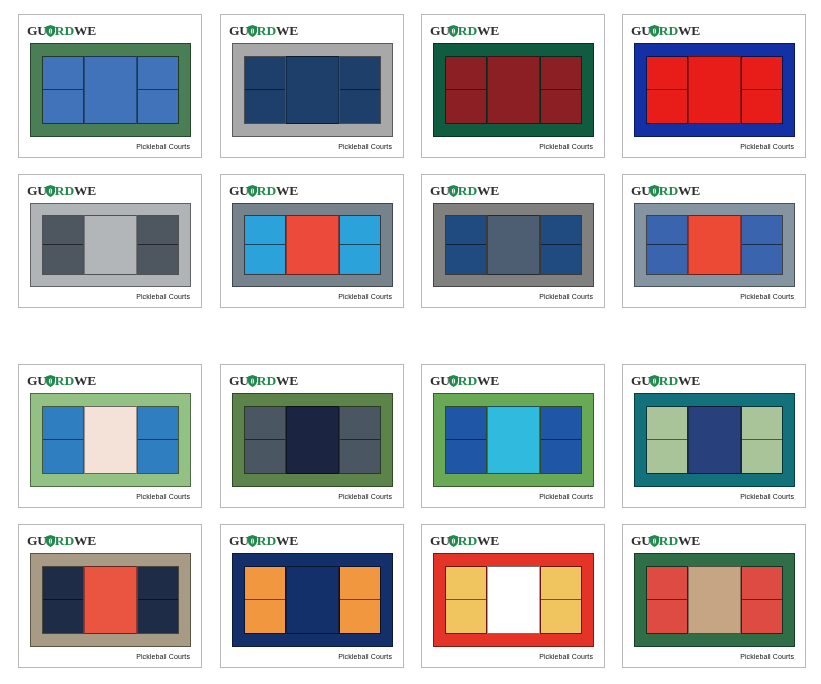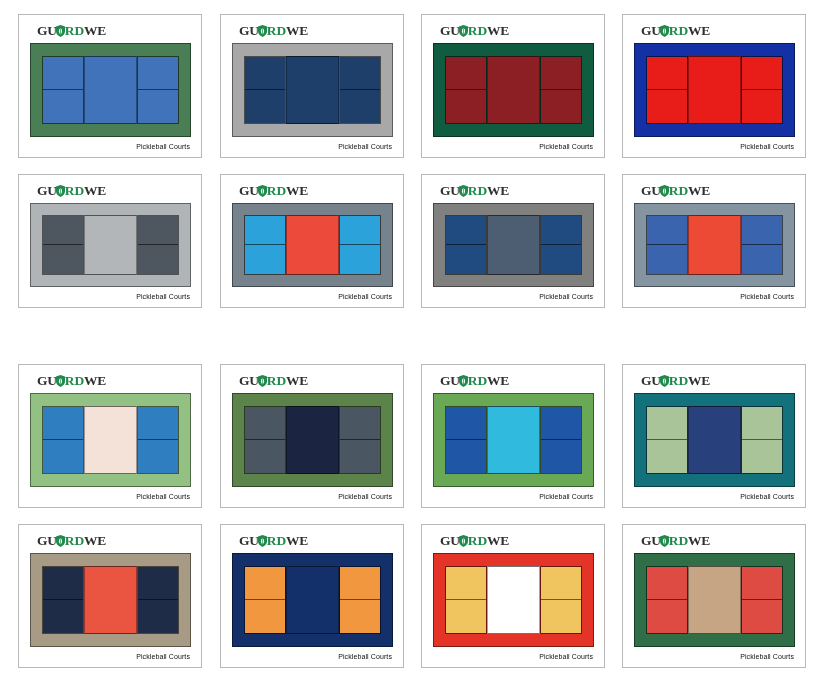--- a/index.html
+++ b/index.html
@@ -24,21 +24,21 @@
   .card {
     position: absolute;
     background: #ffffff;
     border: 1px solid #b8b8b8;
     box-sizing: border-box;
     overflow: hidden;
   }
 
   .logo {
     position: absolute;
-    left: 18px;
+    left: 8px;
     top: 9px;
     font-family: "Liberation Serif", serif;
     font-weight: bold;
     font-size: 13.5px;
     letter-spacing: -0.2px;
     white-space: nowrap;
     line-height: 1;
   }
   .logo .seg-dark { color: #2f2f2f; }
   .logo .seg-green { color: #1f8a4c; }

